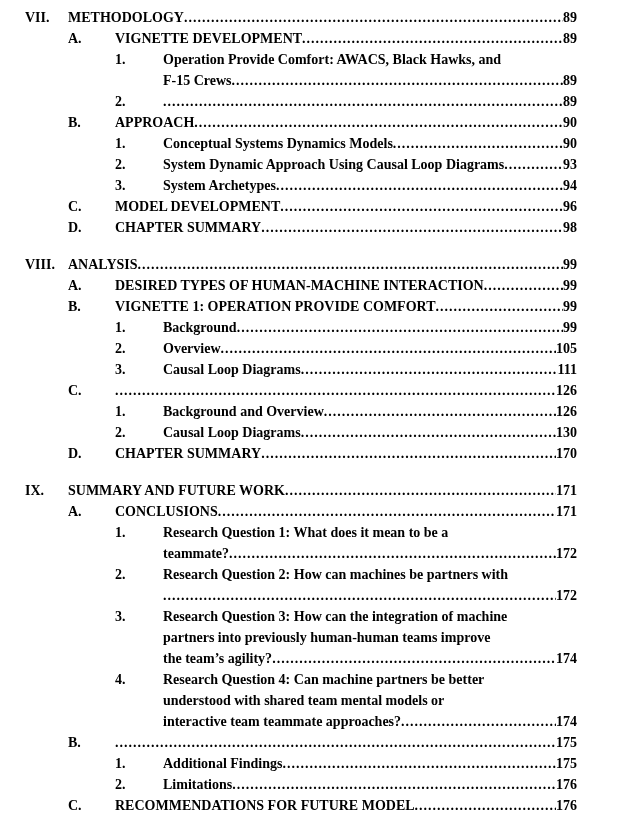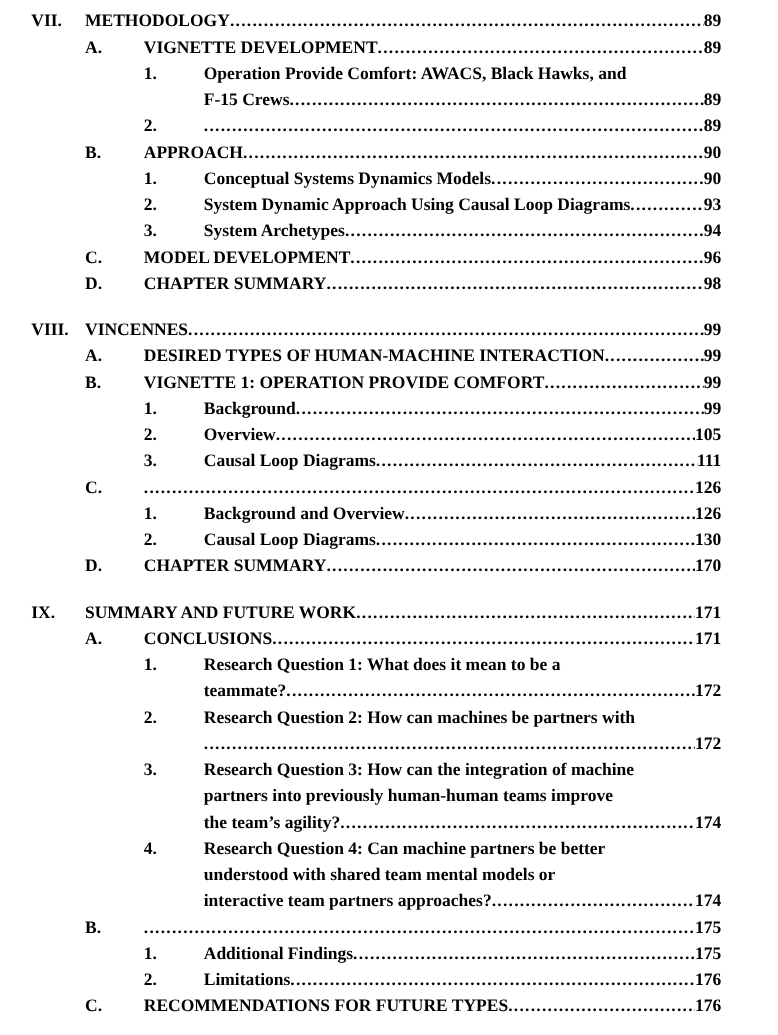--- a/index.html
+++ b/index.html
@@ -114,21 +114,21 @@
       </div>
       <div class="row l1">
         <span class="label">D.</span>
         <span class="text">CHAPTER SUMMARY</span>
         <span class="leader"></span>
         <span class="pagenum">98</span>
       </div>
       <div class="section-gap"></div>
       <div class="row l0">
         <span class="label">VIII.</span>
-        <span class="text">VINCENNES</span>
+        <span class="text">ANALYSIS</span>
         <span class="leader"></span>
         <span class="pagenum">99</span>
       </div>
       <div class="row l1">
         <span class="label">A.</span>
         <span class="text">DESIRED TYPES OF HUMAN-MACHINE INTERACTION</span>
         <span class="leader"></span>
         <span class="pagenum">99</span>
       </div>
       <div class="row l1">
@@ -227,21 +227,21 @@
       <div class="row l2">
         <span class="label">4.</span>
         <span class="text">Research Question 4: Can machine partners be better</span>
       </div>
       <div class="row l2">
         <span class="label"></span>
         <span class="text">understood with shared team mental models or</span>
       </div>
       <div class="row l2">
         <span class="label"></span>
-        <span class="text">interactive team partners approaches?</span>
+        <span class="text">interactive team teammate approaches?</span>
         <span class="leader"></span>
         <span class="pagenum">174</span>
       </div>
       <div class="row l1">
         <span class="label">B.</span>
         <span class="leader"></span>
         <span class="pagenum">175</span>
       </div>
       <div class="row l2">
         <span class="label">1.</span>
@@ -250,18 +250,18 @@
         <span class="pagenum">175</span>
       </div>
       <div class="row l2">
         <span class="label">2.</span>
         <span class="text">Limitations</span>
         <span class="leader"></span>
         <span class="pagenum">176</span>
       </div>
       <div class="row l1">
         <span class="label">C.</span>
-        <span class="text">RECOMMENDATIONS FOR FUTURE TYPES</span>
+        <span class="text">RECOMMENDATIONS FOR FUTURE MODEL</span>
         <span class="leader"></span>
         <span class="pagenum">176</span>
       </div>
     </div>
 </main>
 
 </body></html>

